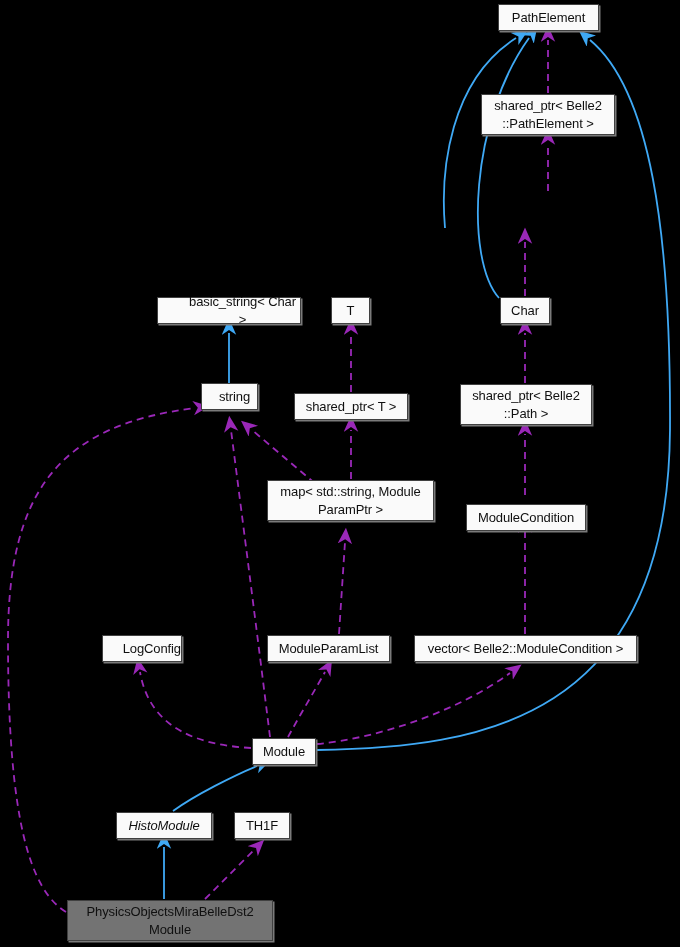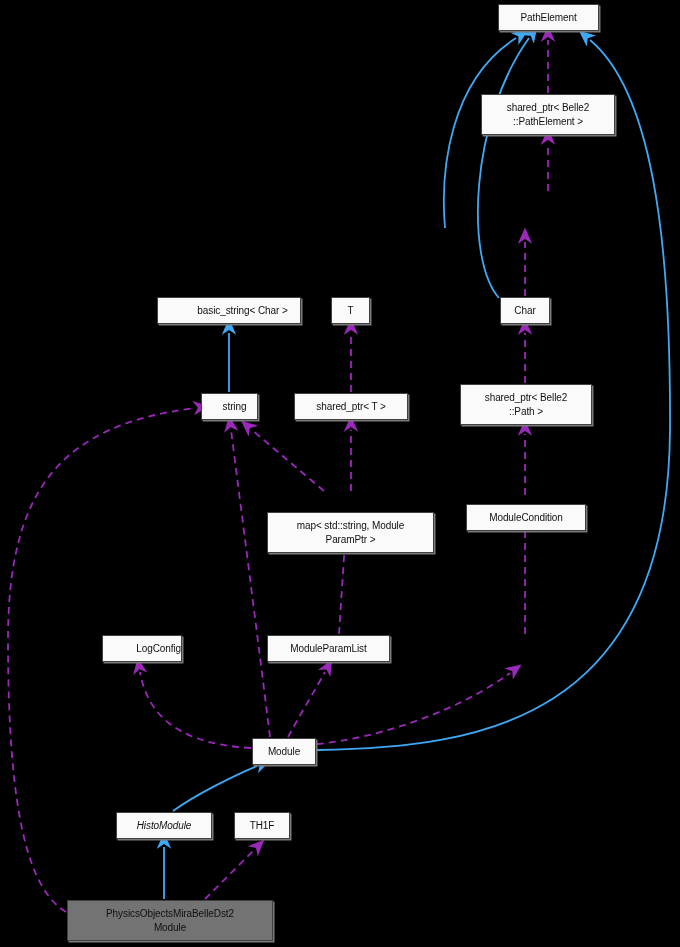--- a/index.html
+++ b/index.html
@@ -27,21 +27,21 @@
     position: absolute;
     box-sizing: border-box;
     background: #FAFAFA;
     border: 1px solid #404040;
     box-shadow: 1.5px 1.5px 0 0 #7a7a7a;
     display: flex;
     align-items: center;
     justify-content: center;
     color: #101010;
     font-family: "Liberation Sans", sans-serif;
-    font-size: 10px;
+    font-size: 13px;
     line-height: 1.33;
     text-align: center;
     white-space: pre-line;
     letter-spacing: -0.1px;
   }
   .node-box.highlight {
     background: #737373;
   }
 </style>
 </head>
@@ -163,50 +163,53 @@
   </div>
 
   <div class="node-box" style="left:157px; top:297px; width:144px; height:27px;padding-left:27px;">
     <span>basic_string&lt; Char &gt;</span>
   </div>
 
   <div class="node-box" style="left:331px; top:297px; width:39px; height:27px;">
     <span>T</span>
   </div>
 
-  <div class="node-box" style="left:201px; top:393px; width:57px; height:27px;padding-left:10px;">
+  <div class="node-box" style="left:201px; top:383px; width:57px; height:27px;padding-left:10px;">
     <span>string</span>
   </div>
 
   <div class="node-box" style="left:294px; top:393px; width:114px; height:27px;">
     <span>shared_ptr&lt; T &gt;</span>
   </div>
 
   <div class="node-box" style="left:460px; top:384px; width:132px; height:41px;">
     <span>shared_ptr&lt; Belle2
 ::Path &gt;</span>
   </div>
 
-  <div class="node-box" style="left:267px; top:512px; width:167px; height:41px;align-items:center;">
+  <div class="node-box" style="left:267px; top:480px; width:167px; height:41px;align-items:center;">
     <span>map&lt; std::string, Module
 ParamPtr &gt;</span>
   </div>
 
   <div class="node-box" style="left:466px; top:496px; width:120px; height:27px;margin-top:8px;">
     <span>ModuleCondition</span>
   </div>
 
   <div class="node-box" style="left:102px; top:635px; width:80px; height:27px;justify-content:flex-end;">
     <span>LogConfig</span>
   </div>
 
   <div class="node-box" style="left:267px; top:635px; width:123px; height:27px;text-align:right;">
     <span>ModuleParamList</span>
   </div>
 
+  <div class="node-box" style="left:414px; top:635px; width:223px; height:27px;">
+    <span>vector&lt; Belle2::ModuleCondition &gt;</span>
+  </div>
 
   <div class="node-box" style="left:252px; top:738px; width:64px; height:27px;">
     <span>Module</span>
   </div>
 
   <div class="node-box" style="left:116px; top:812px; width:96px; height:27px;font-style:italic;">
     <span>HistoModule</span>
   </div>
 
   <div class="node-box" style="left:234px; top:812px; width:56px; height:27px;">

